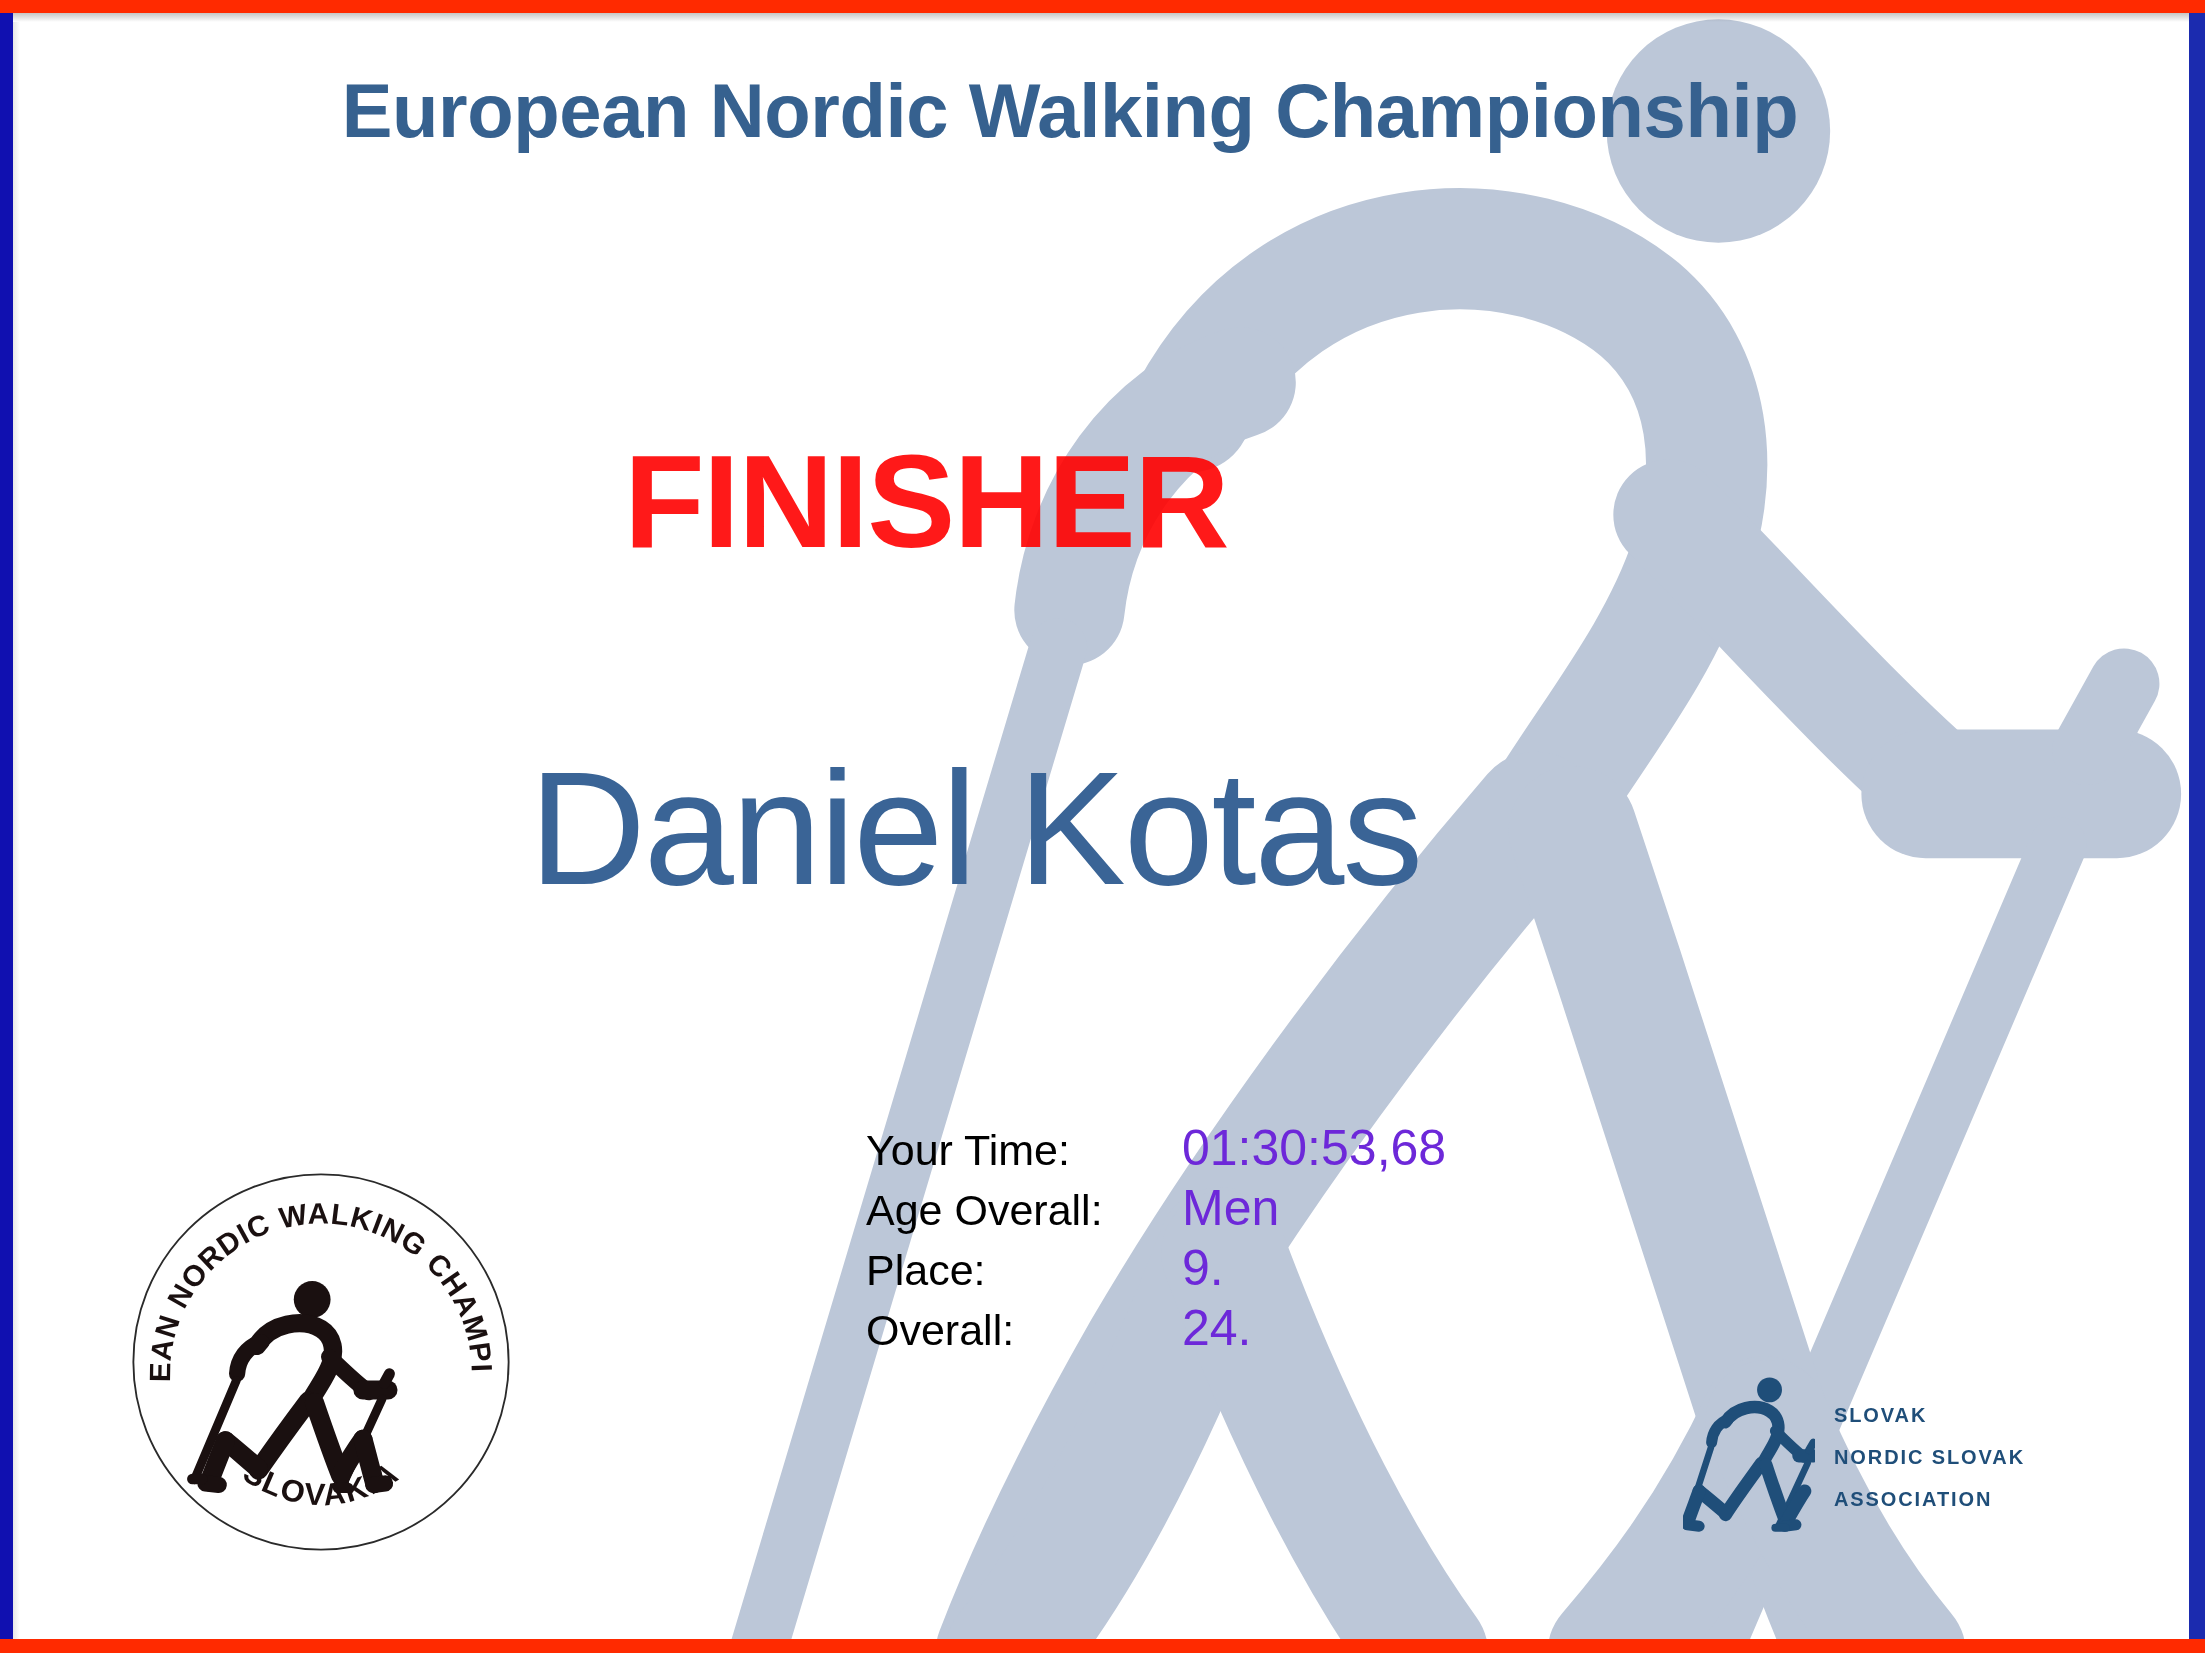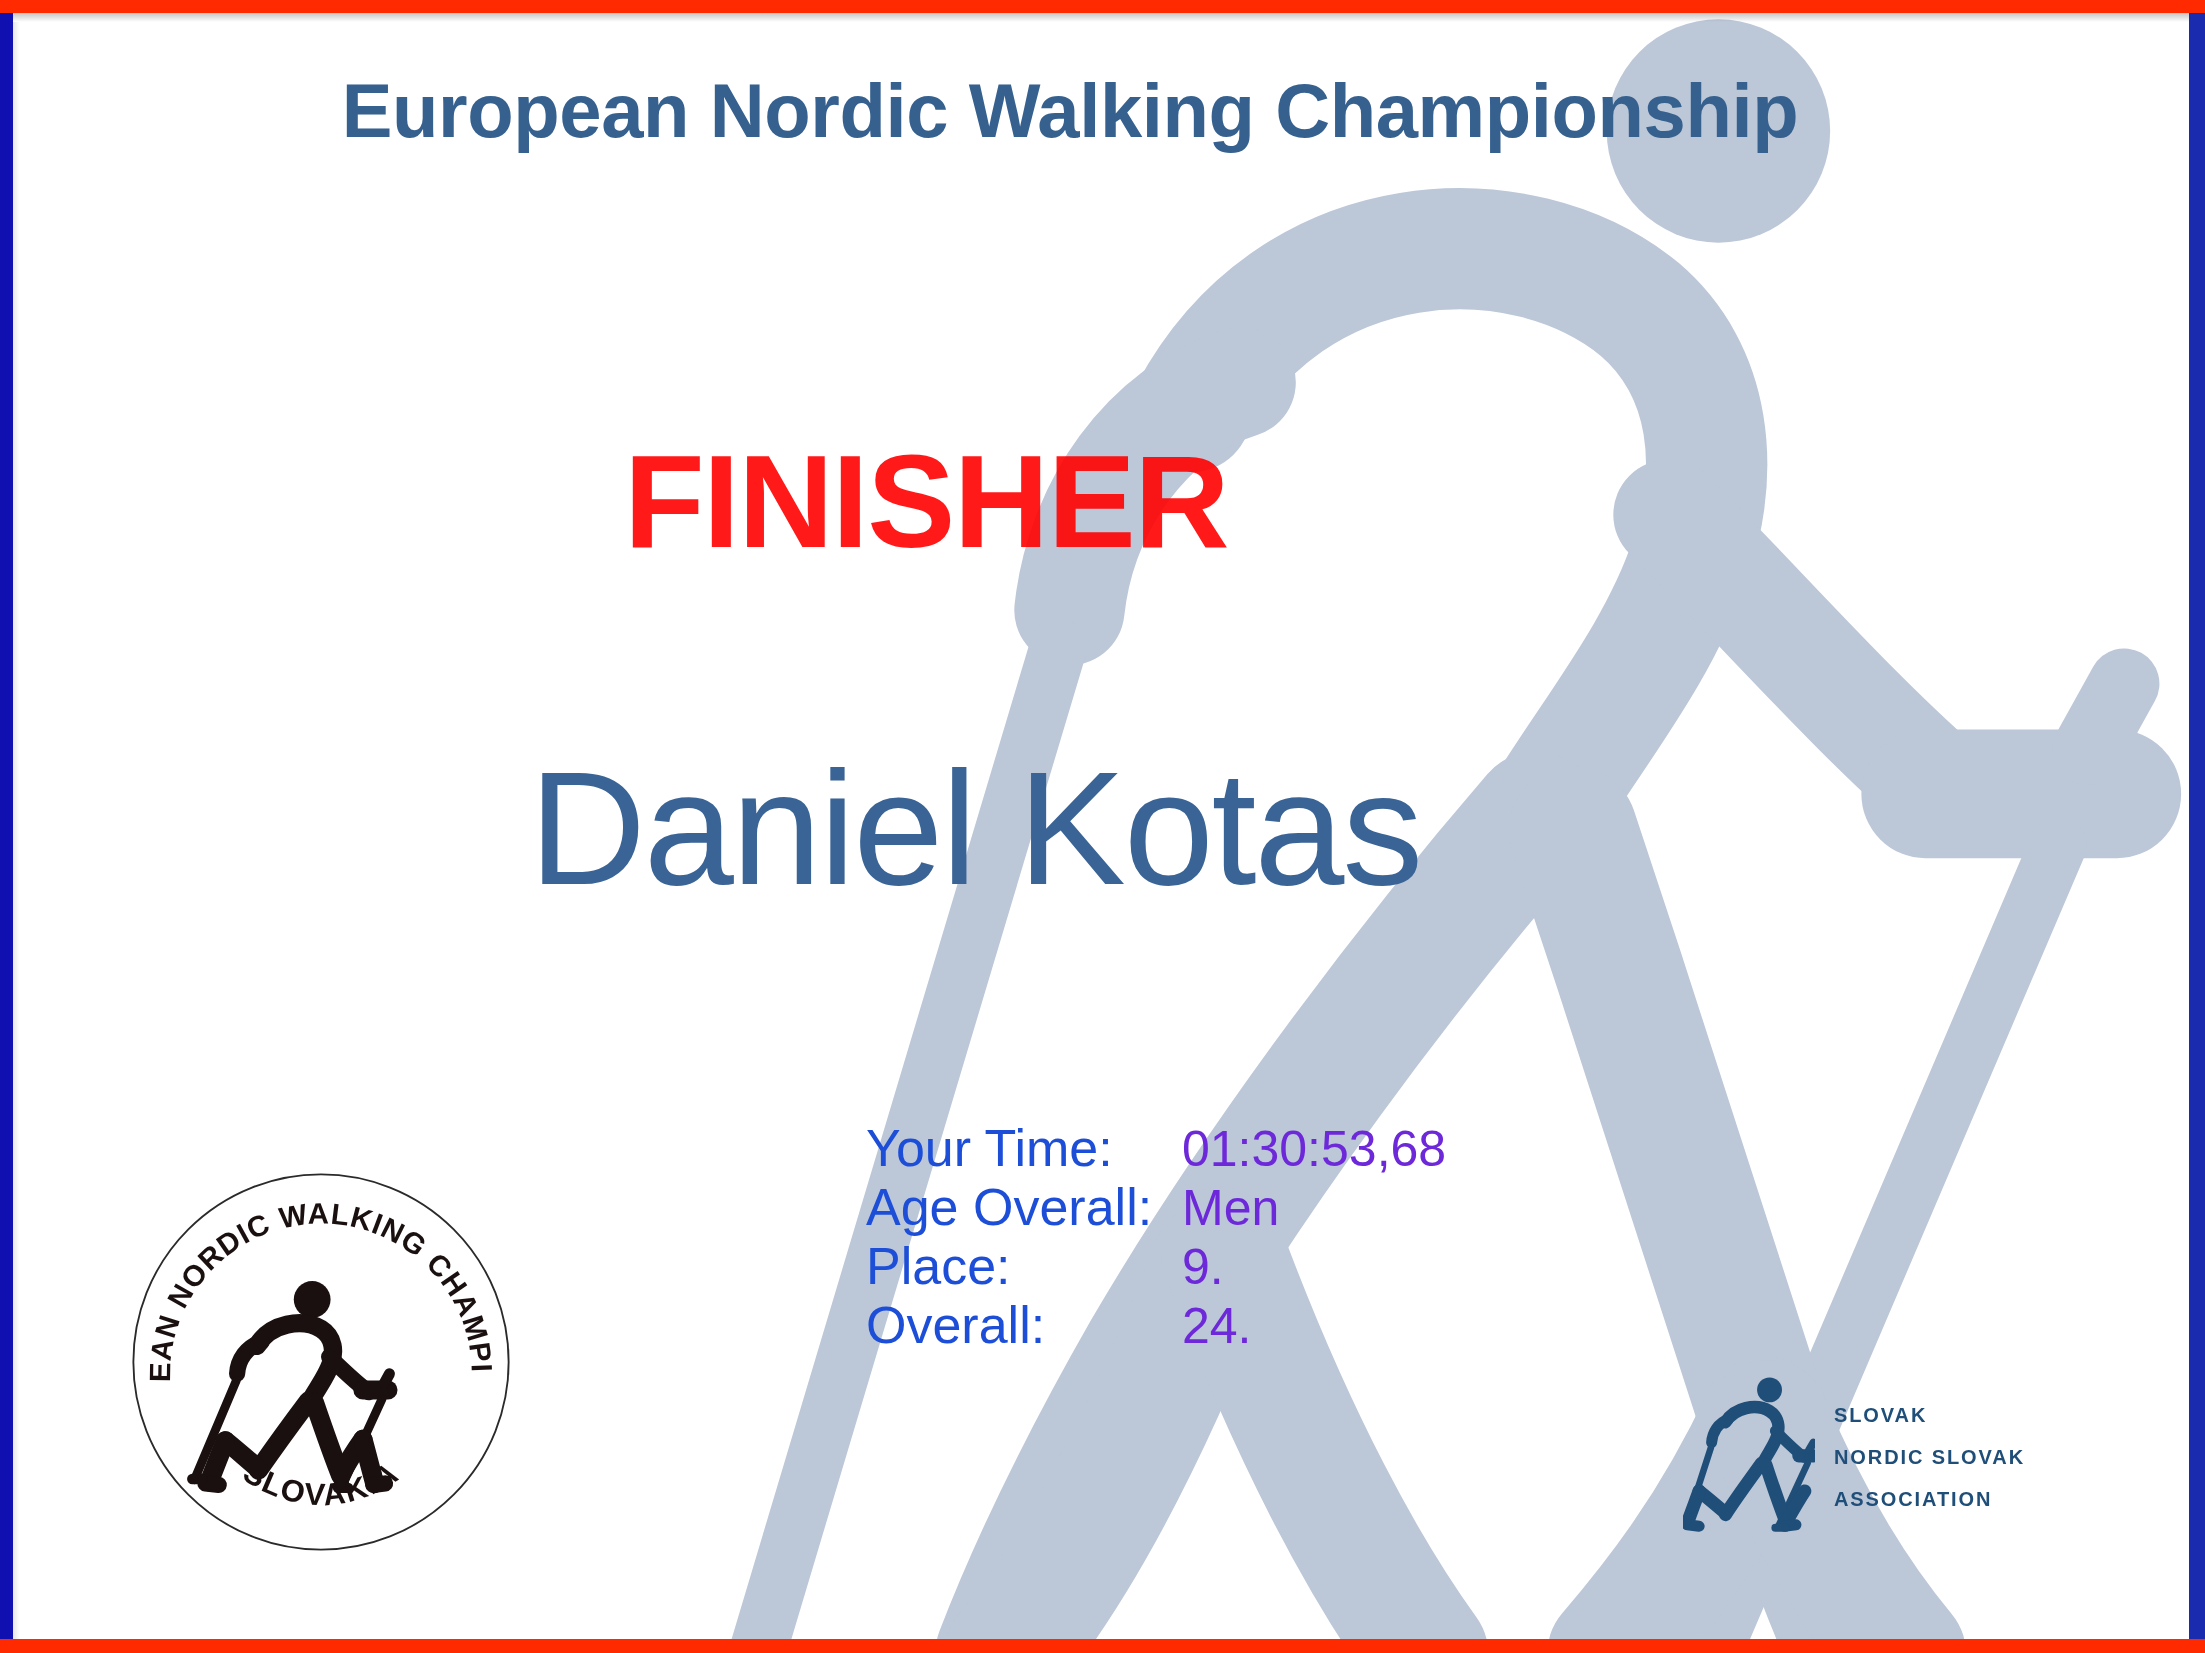--- a/index.html
+++ b/index.html
@@ -74,21 +74,21 @@
 
   
   #results{
     position:absolute;left:866px;top:1119px;
     display:grid;
     grid-template-columns:316px auto;
     row-gap:0px;
     align-items:baseline;
   }
   #results .lbl{
-    font-size:52px;color:#1d4ed8;line-height:58px;white-space:nowrap;
+    font-size:43px;color:#000000;line-height:58px;white-space:nowrap;
   }
   #results .val{
     font-size:50px;color:#6d28d9;line-height:58px;white-space:nowrap;
     font-weight:normal;
   }
 
   
   #enwc-logo{position:absolute;left:126px;top:1167px;width:390px;height:390px;}
   #enwc-logo svg{display:block;}
 

